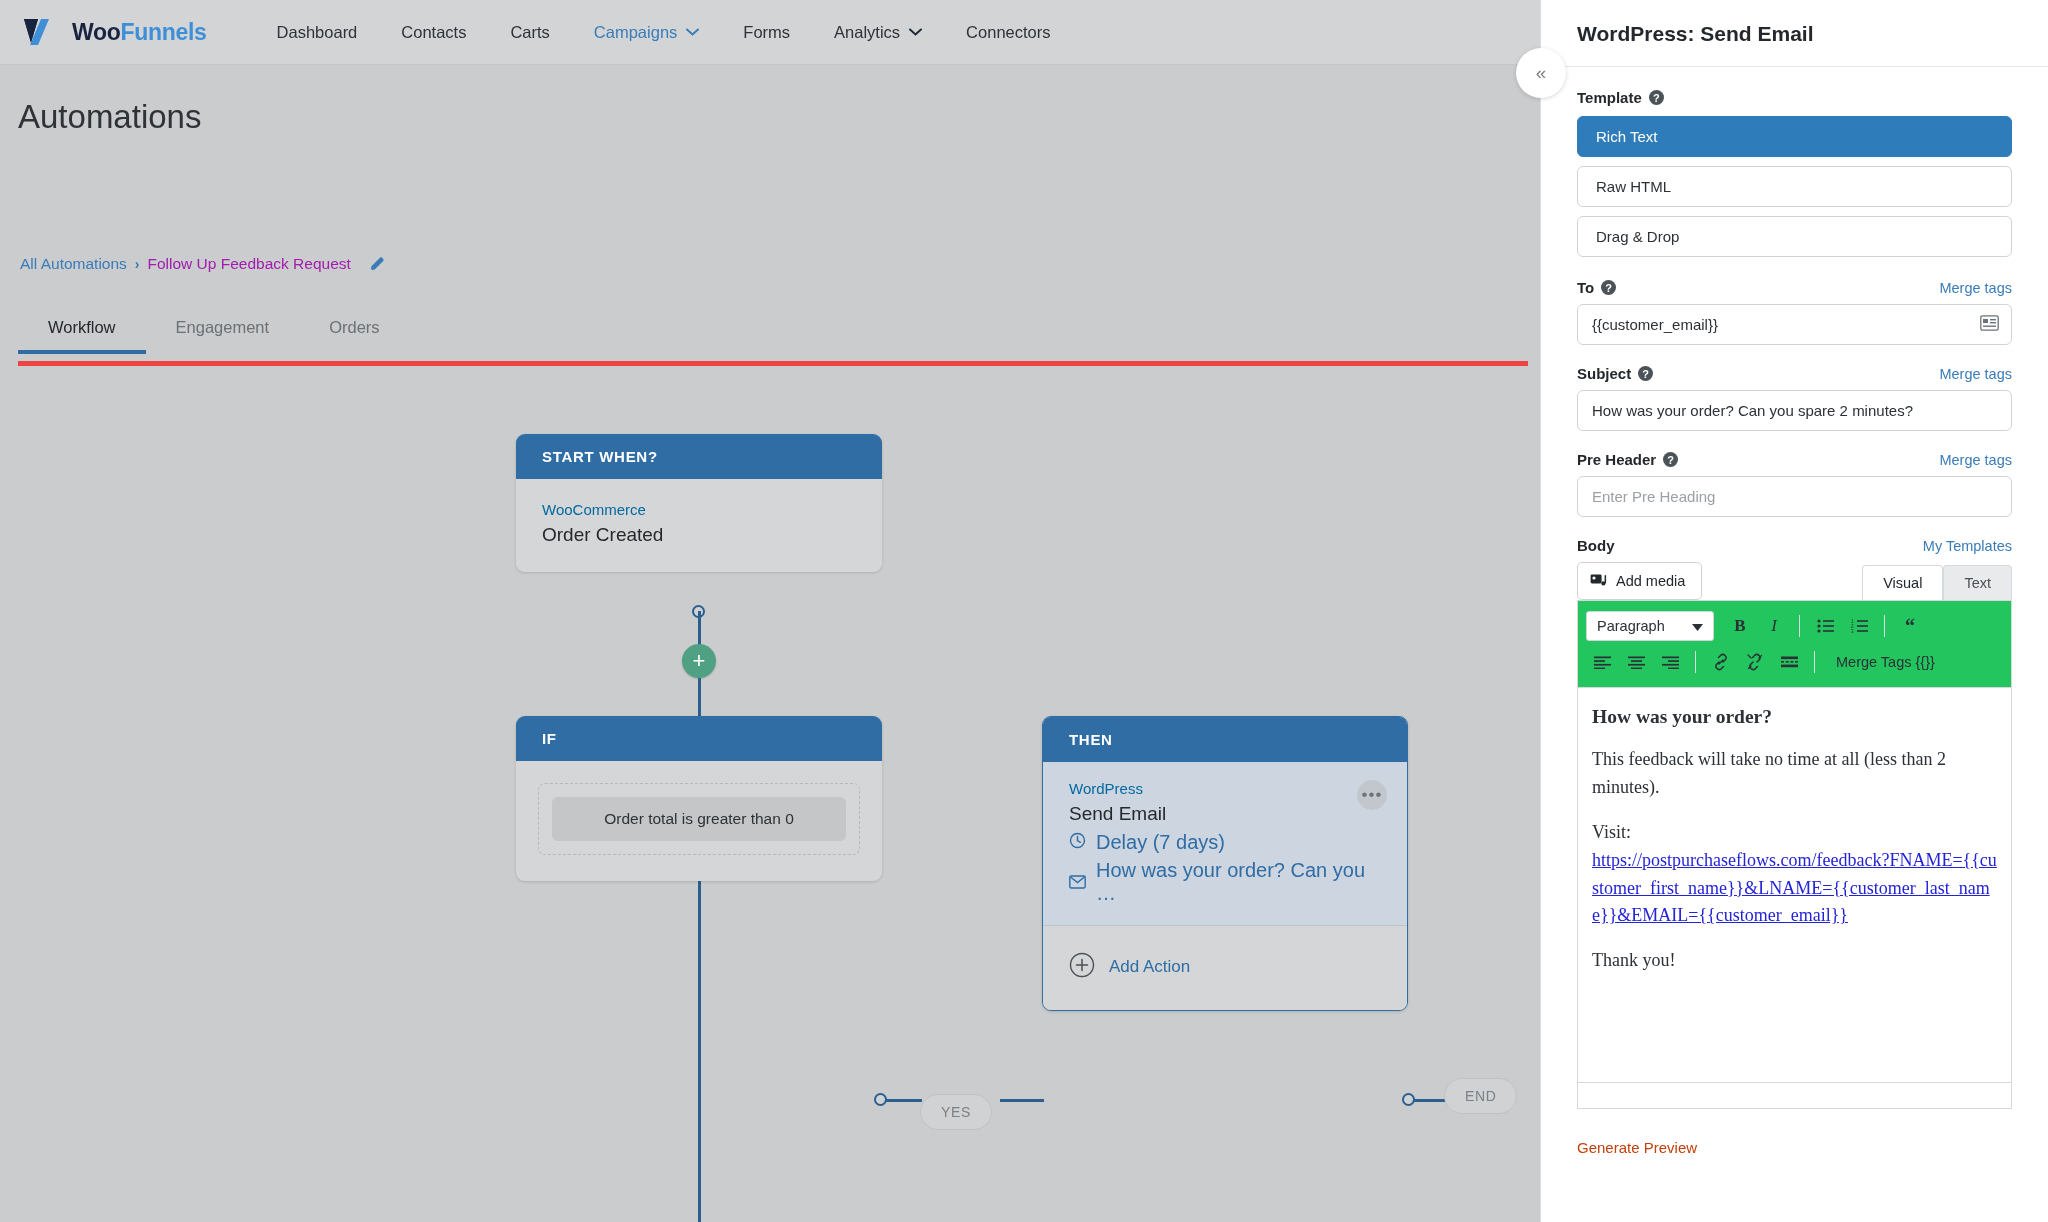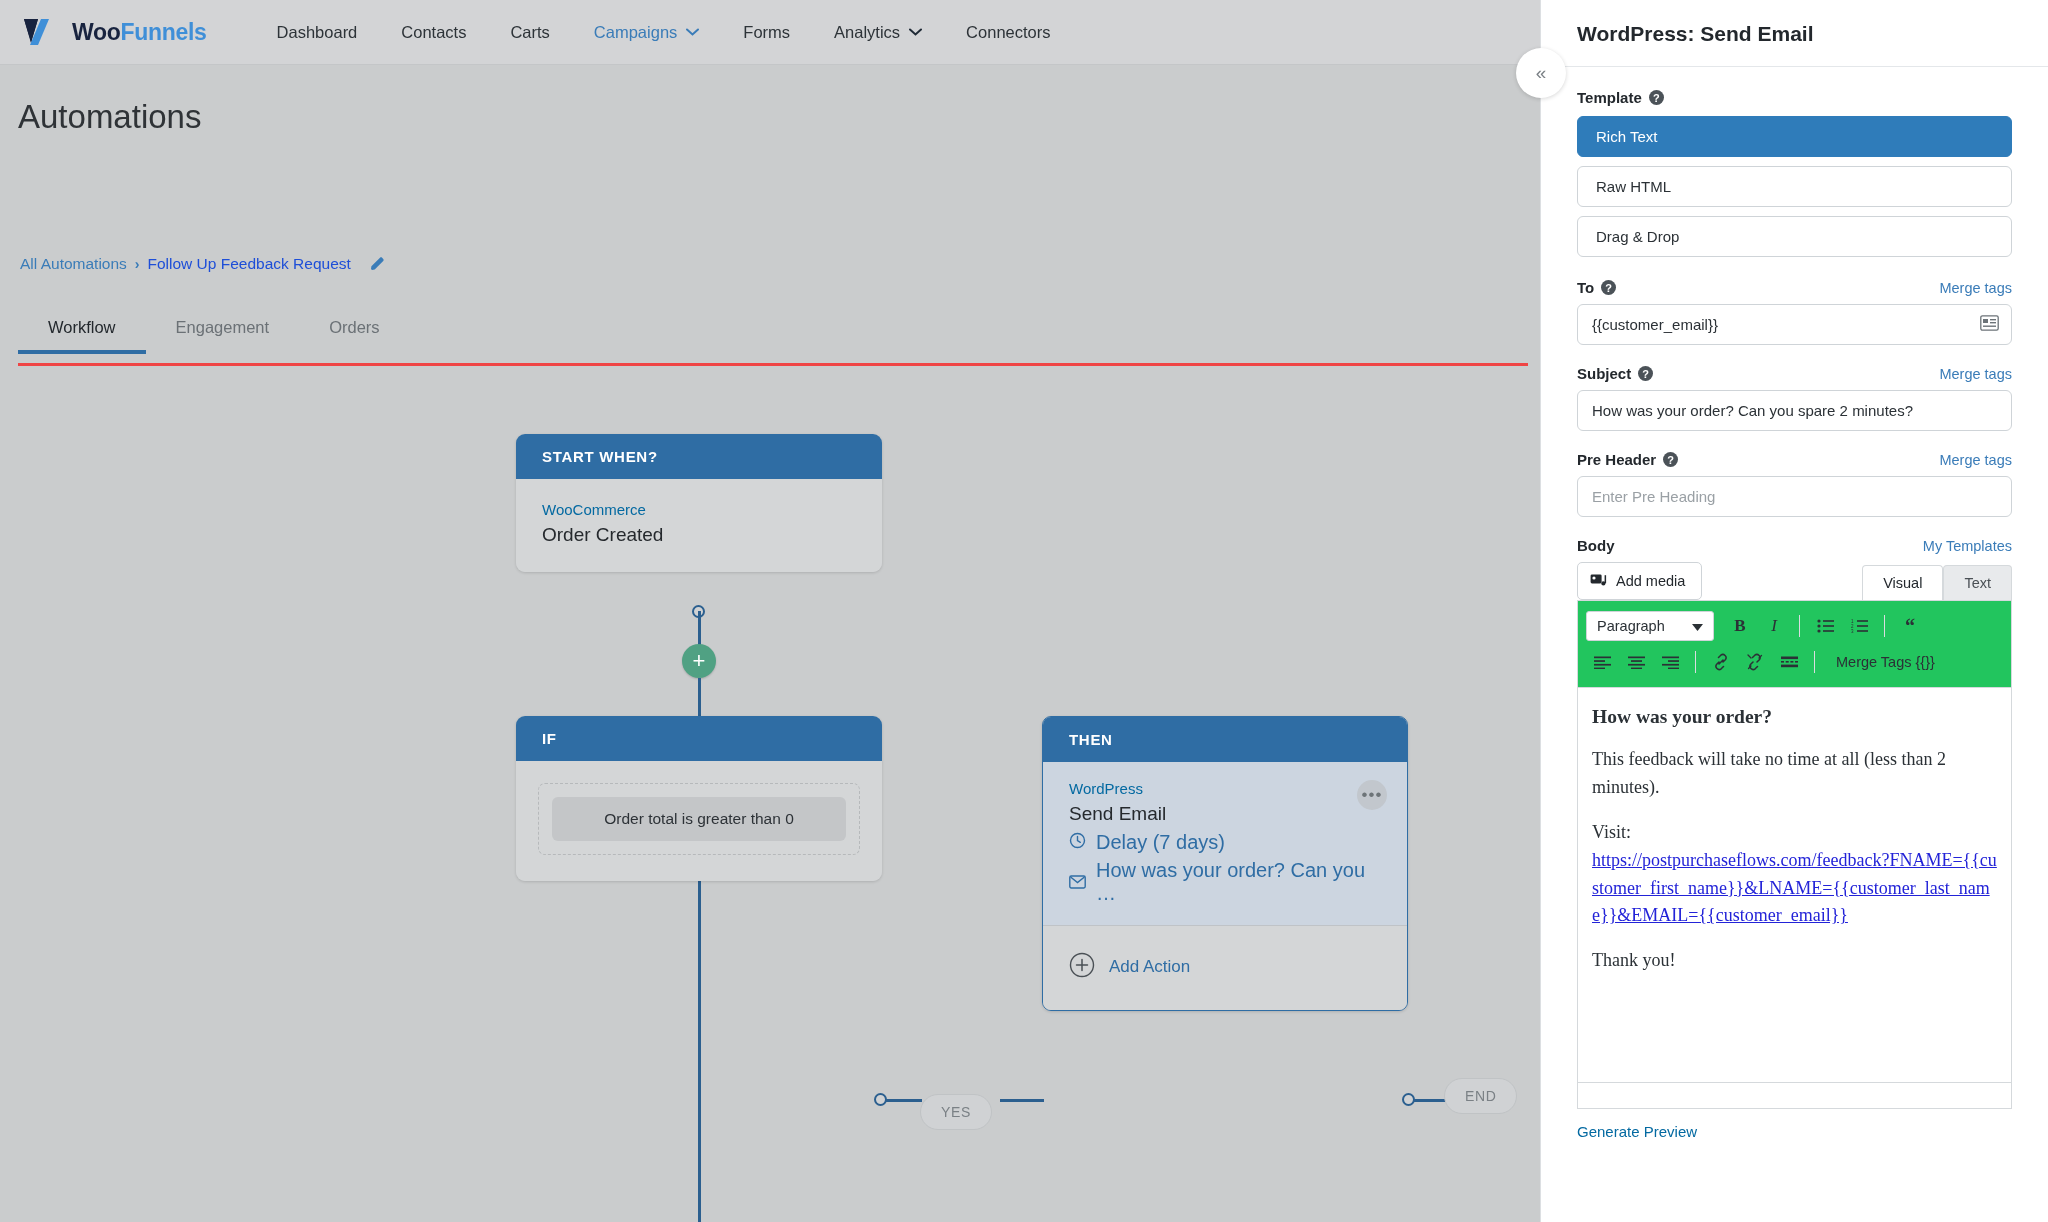--- a/index.html
+++ b/index.html
@@ -35,26 +35,26 @@
   .page-title {
     position: absolute; left: 18px; top: 33px;
     font-size: 33px; color: #2f3337; font-weight: normal;
   }
   .breadcrumb {
     position: absolute; left: 20px; top: 190px;
     display: flex; align-items: center; font-size: 15.5px;
   }
   .bc-link { color: #3a7cb8; cursor: pointer; }
   .bc-sep { color: #3a7cb8; margin: 0 8px; font-weight: bold; font-size: 14px; }
-  .bc-current { color: #1d4ed8; }
+  .bc-current { color: #a21caf; }
   .bc-edit { margin-left: 18px; cursor: pointer; display:inline-flex; }
 
   .tabs {
     position: absolute; left: 18px; top: 245px; width: 1510px; height: 56px;
-    display: flex; align-items: flex-start; border-bottom: 3px solid #ef4444;
+    display: flex; align-items: flex-start; border-bottom: 5px solid #ef4444;
   }
   .tab {
     font-size: 16.5px; color: #6b7176; padding: 8px 30px 16px 30px;
     cursor: pointer; position: relative;
   }
   .tab.active { color: #23282d; font-weight: 500; }
   .tab.active::after {
     content: ""; position: absolute; left: 0; right: 0; bottom: -1px;
     height: 4px; background: #2f6da4;
   }
@@ -214,21 +214,21 @@
   .editor-body {
     border: 1px solid #d5d9dc; border-top: none; background: #fff;
     height: 395px; padding: 18px 14px 0 14px; overflow: hidden;
     font-family: "Liberation Serif", serif;
   }
   .eb-h { font-size: 19.5px; font-weight: bold; color: #2b3136; margin-bottom: 18px; }
   .eb-p { font-size: 18px; color: #2b3136; line-height: 1.55; margin-bottom: 17px; }
   .eb-link { color: #2323d8; text-decoration: underline; word-break: break-all; cursor: pointer; }
   .editor-status { border: 1px solid #d5d9dc; border-top: none; height: 26px; background:#fff; }
   .gen-preview {
-    font-size: 15px; color: #0369a1; cursor: pointer; margin-top: 14px; display:inline-block;
+    font-size: 15px; color: #c2410c; cursor: pointer; margin-top: 30px; display:inline-block;
   }
 </style>
 </head>
 <body>
 
 <div id="root">
 
   <div class="topnav">
     <div class="logo">
       <span class="logo-mark">

